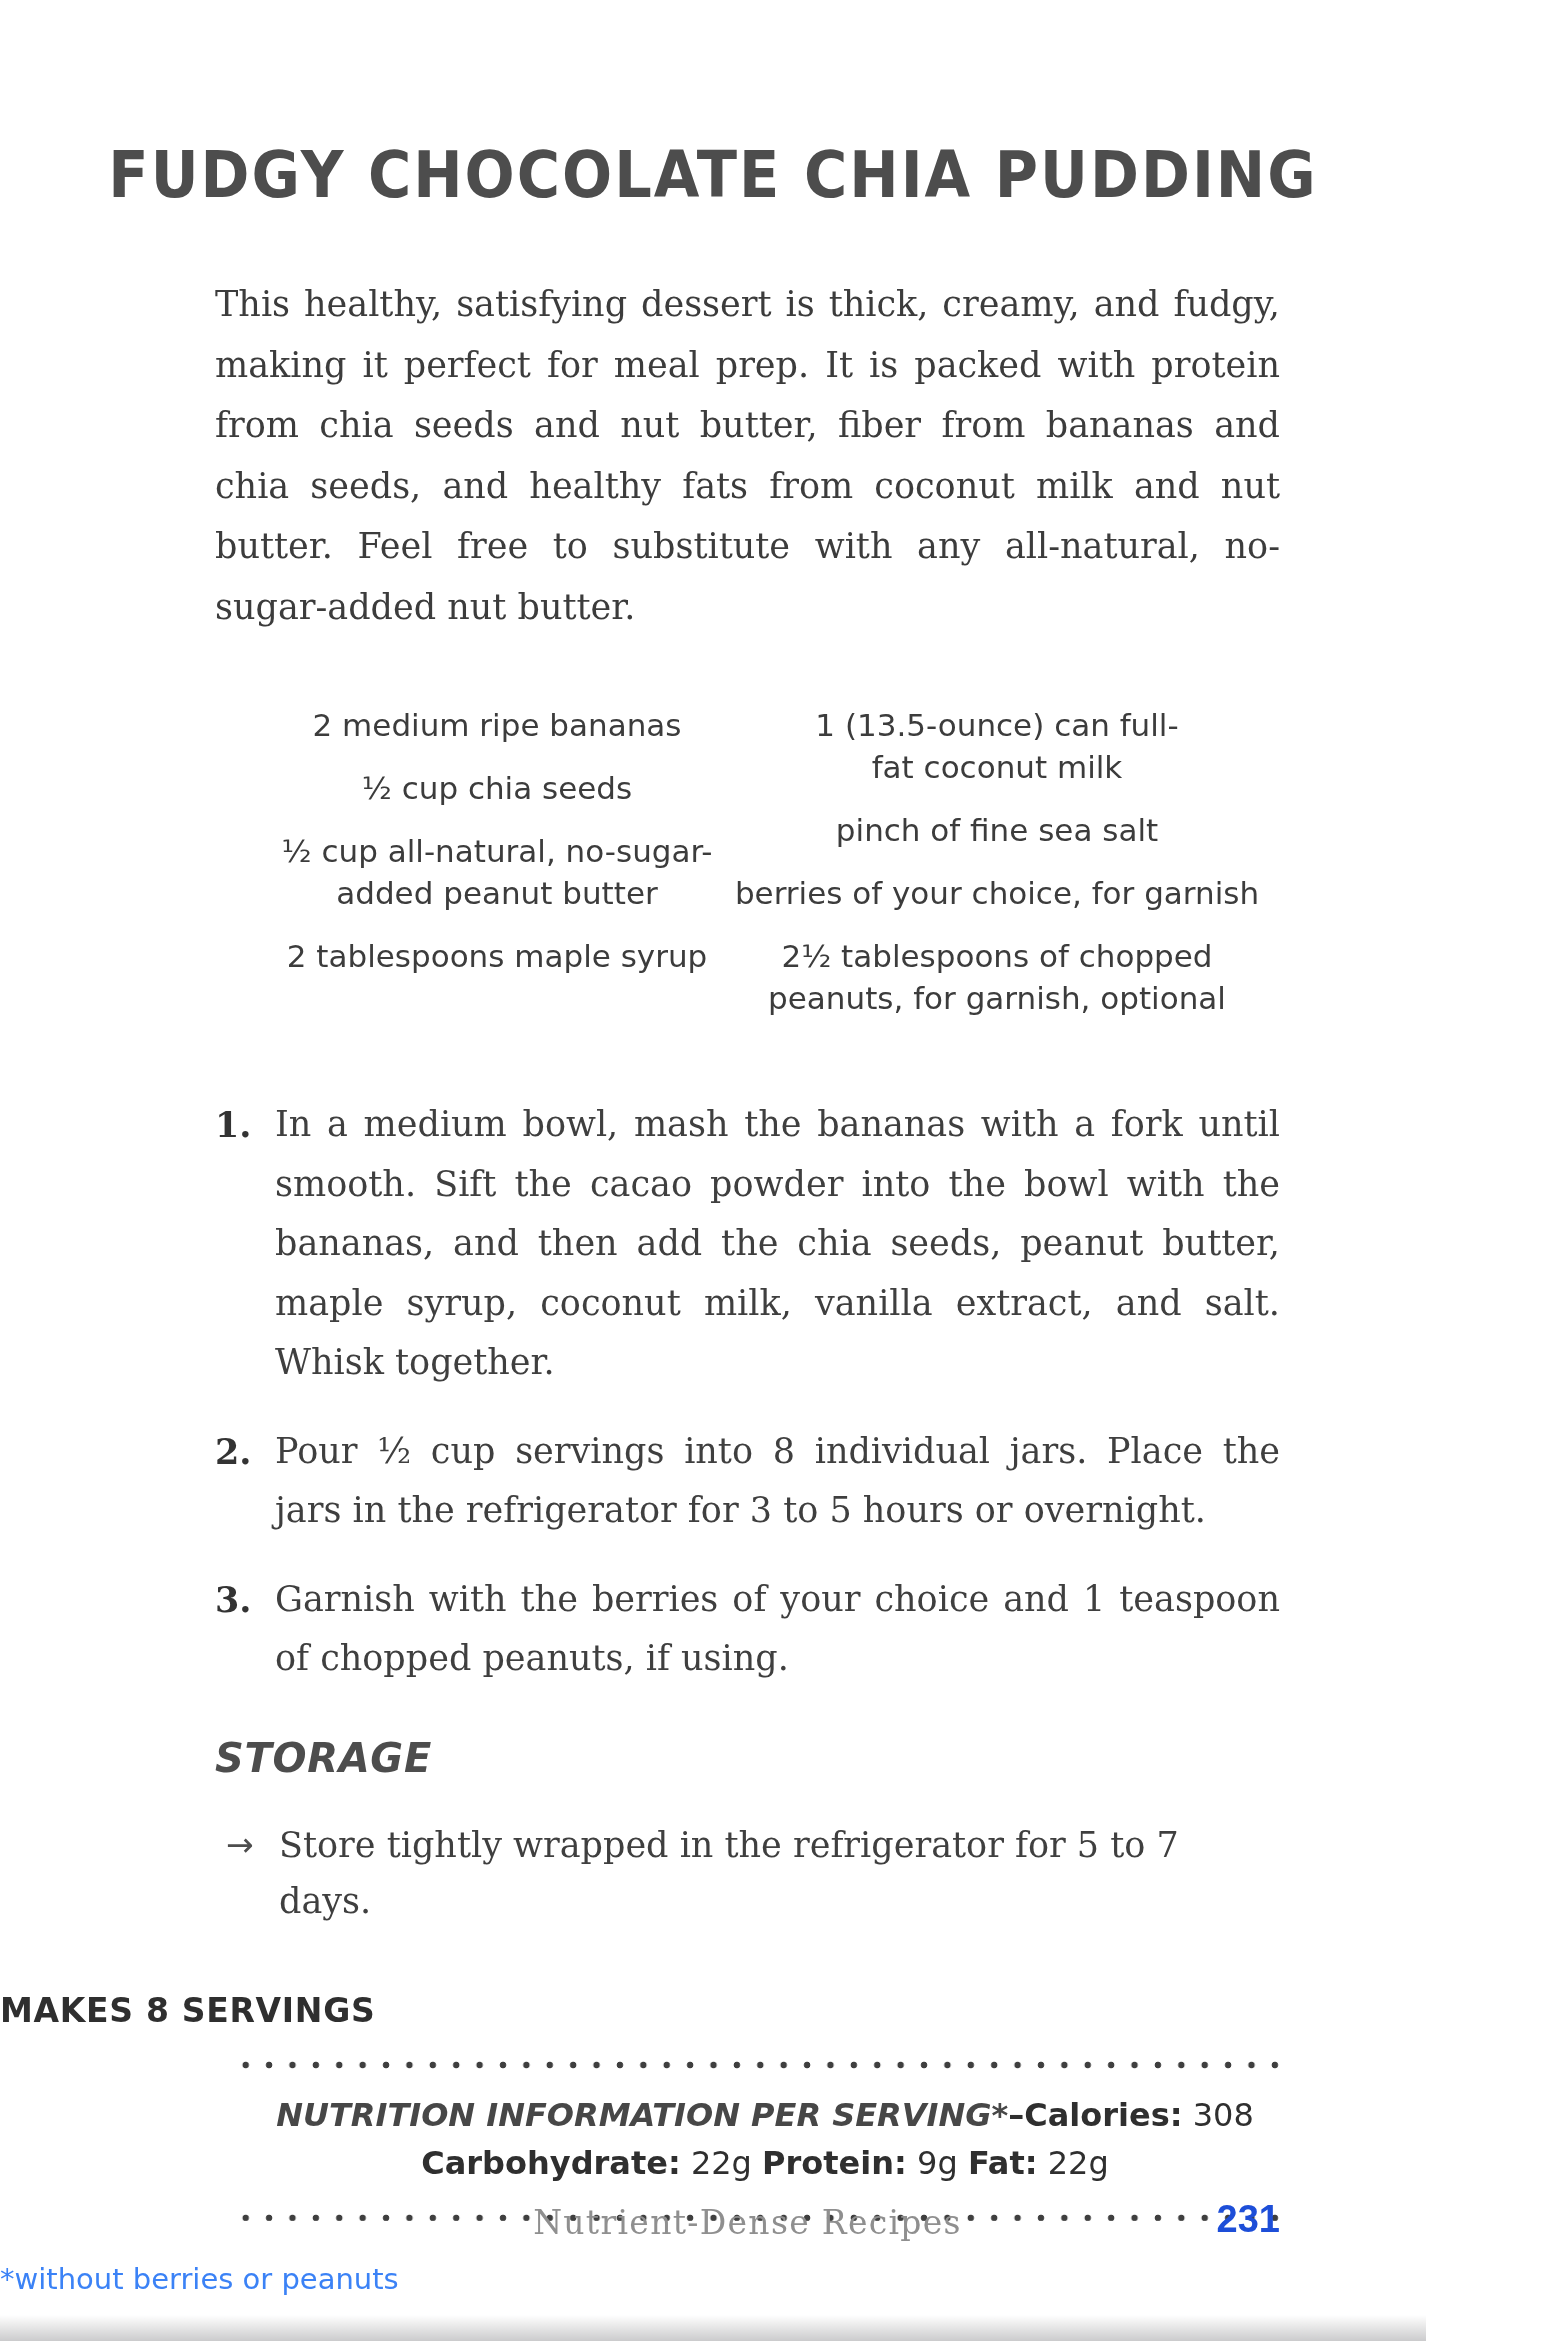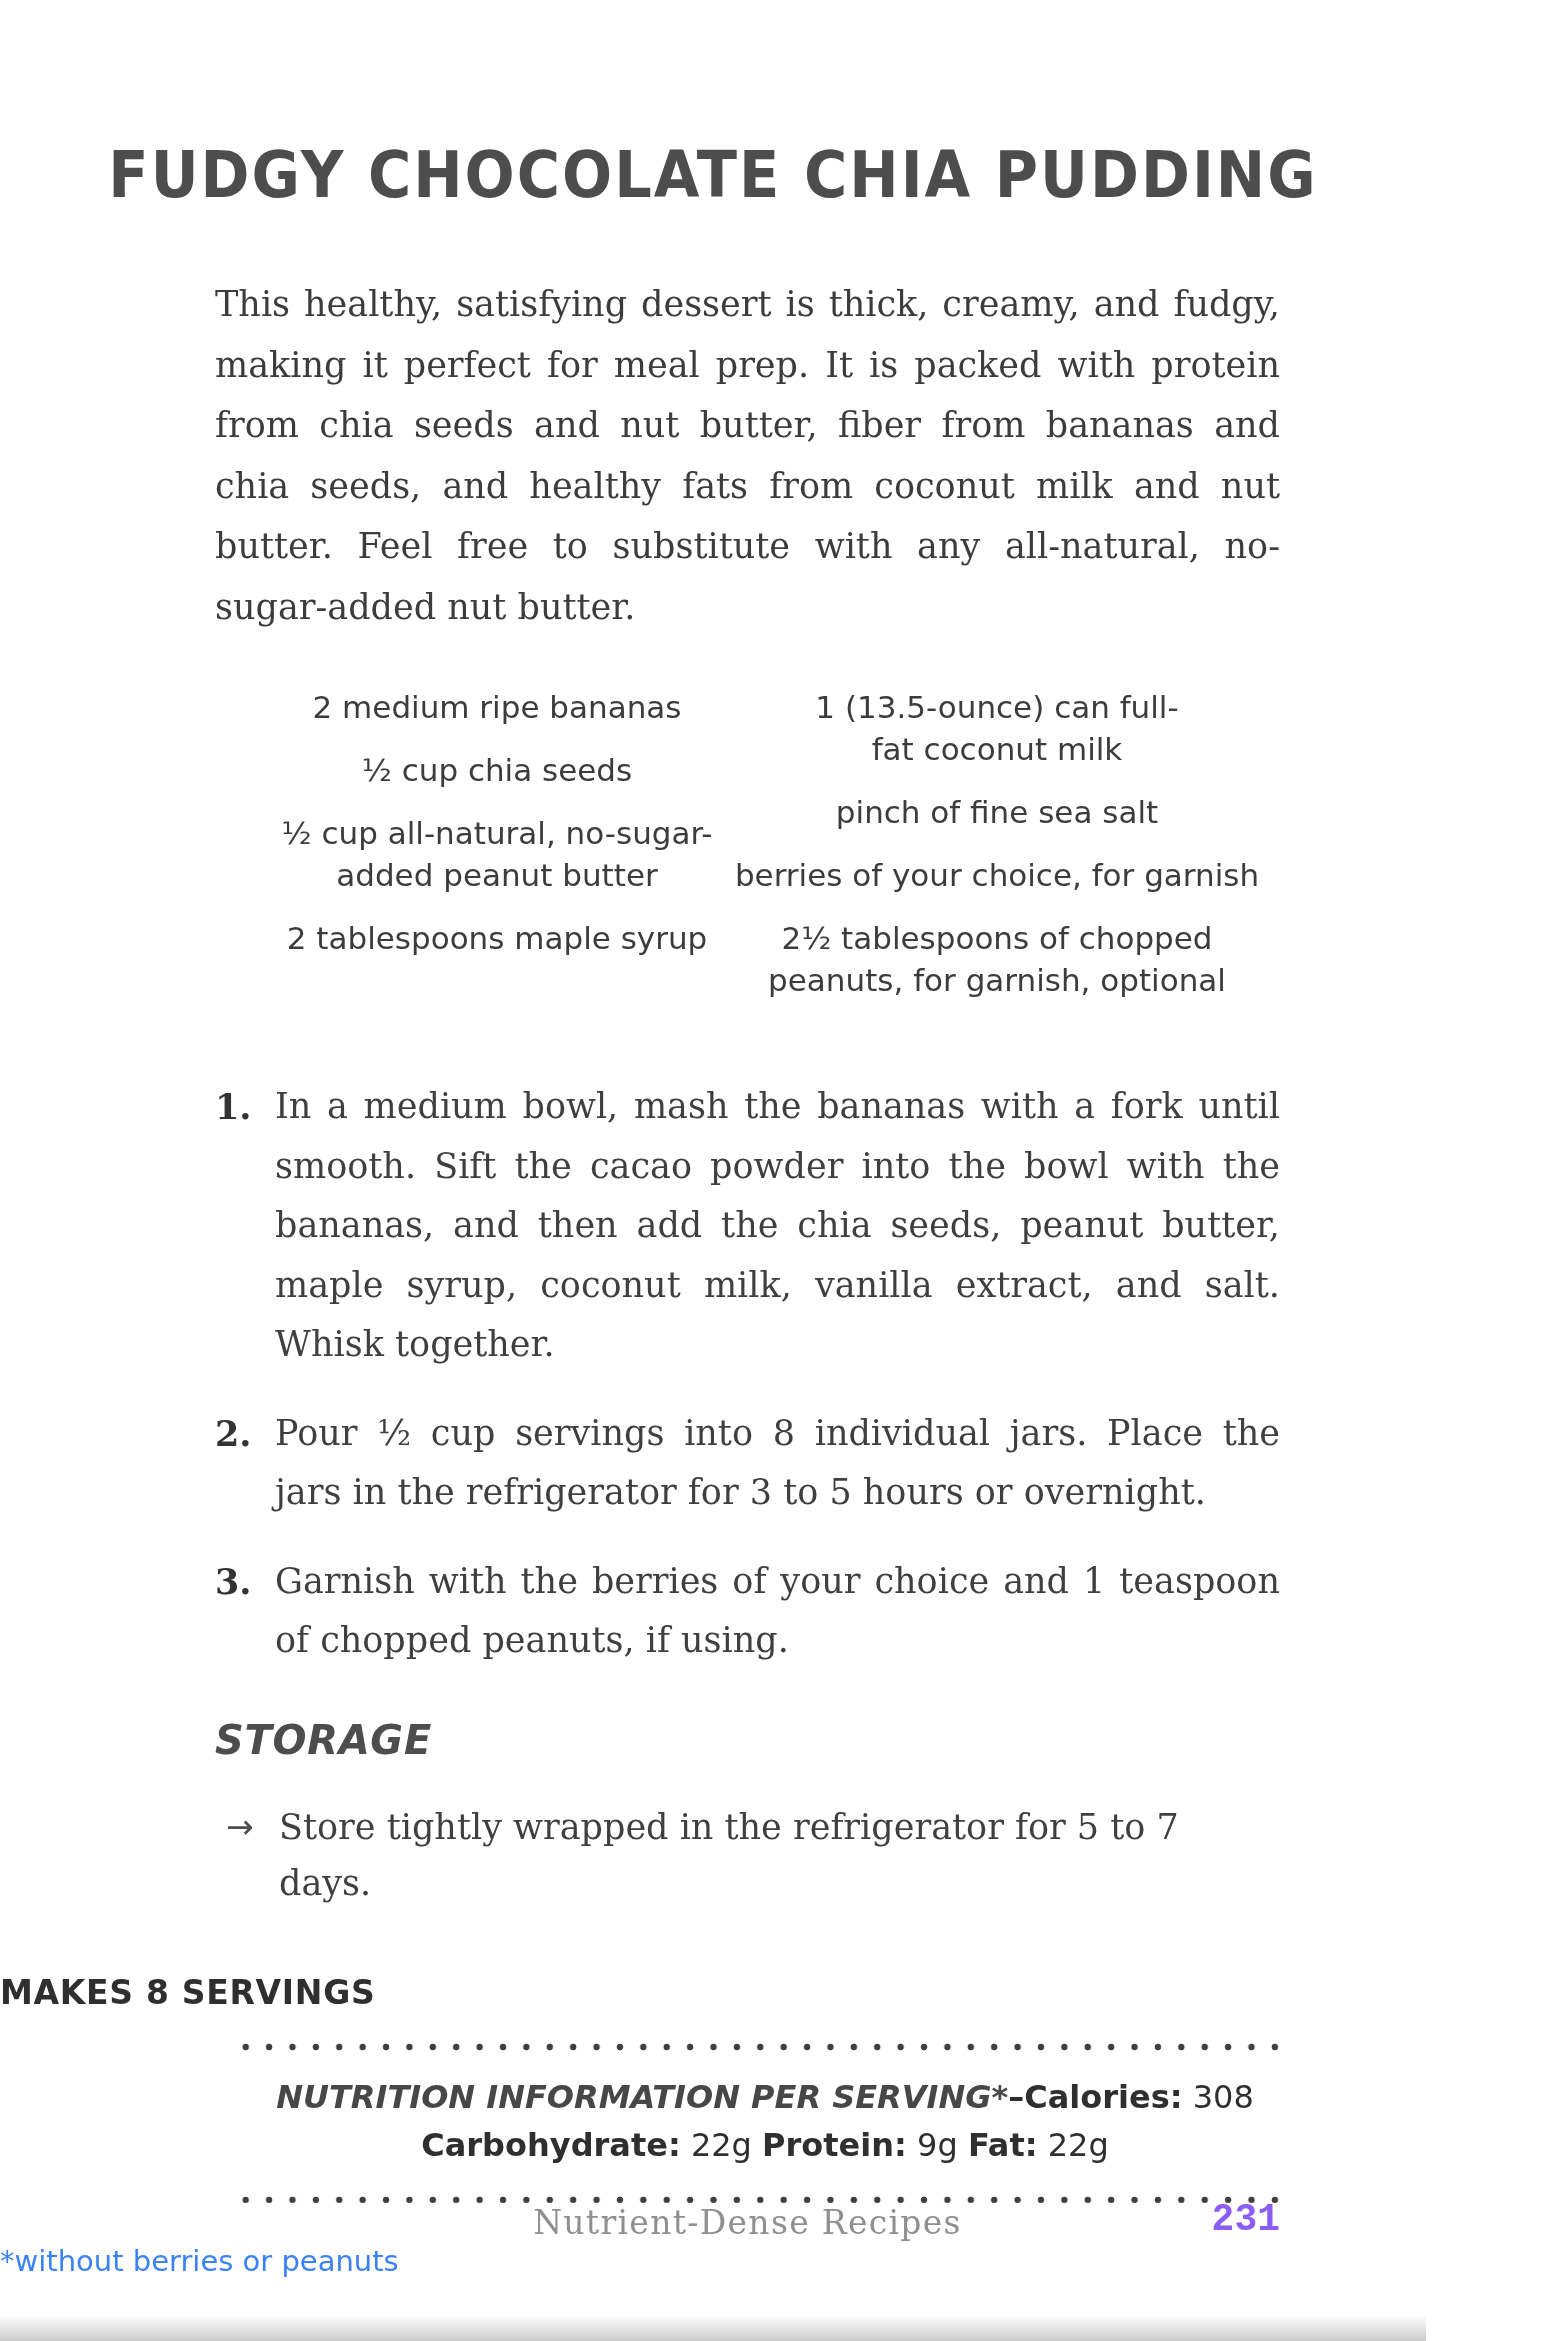--- a/index.html
+++ b/index.html
@@ -11,21 +11,21 @@
   .title {
     margin-top:140px; text-align:center;
     font-family:"DejaVu Sans", sans-serif; font-weight:bold; font-size:59px;
     letter-spacing:2px; color:#4d4d4d; transform:scaleY(1.08);
   }
   .intro {
     margin:65px 146px 0 215px; font-size:35px; line-height:1.73;
     text-align:justify; color:#3c3c3c;
   }
   .ingredients {
-    display:flex; justify-content:space-between; margin:50px 159px 0 276px;
+    display:flex; justify-content:space-between; margin:68px 159px 0 276px;
     font-family:"DejaVu Sans", sans-serif; font-size:31px; color:#3c3c3c;
   }
   .ingredients .col { list-style:none; }
   .ingredients .col.left  { width:442px; }
   .ingredients .col.right { width:540px; }
   .ingredients li {
     text-align:center; white-space:pre-line; line-height:1.35; margin-bottom:21px;
   }
   .steps { margin:55px 146px 0 215px; list-style:none; }
   .step { display:flex; margin-bottom:29px; font-size:35px; line-height:1.7; }
@@ -64,21 +64,21 @@
   .footnote {
     margin:41px 146px 0 0; 
     font-family:"DejaVu Sans", sans-serif; font-size:29px; color:#3b82f6;
   }
   .footer { position:absolute; left:215px; right:146px; top:2203px; }
   .footer .section {
     display:block; text-align:center; font-size:33px; color:#8f8f8f; letter-spacing:1.3px;
   }
   .footer .pagenum {
     position:absolute; right:0; top:-5.2px;
-    font-family:Liberation Mono, monospace; font-weight:bold; font-size:38px; color:#8b5cf6;
+    font-family:Liberation Sans, sans-serif; font-weight:bold; font-size:38px; color:#1d4ed8;
   }
   .page-edge {
     position:absolute; left:0; right:0; bottom:0; height:27px;
     background:linear-gradient(to bottom, #ffffff 0%, #ececec 35%, #c9c9cb 100%);
   }
 </style>
 </head>
 <body>
 
 <div class="page">

